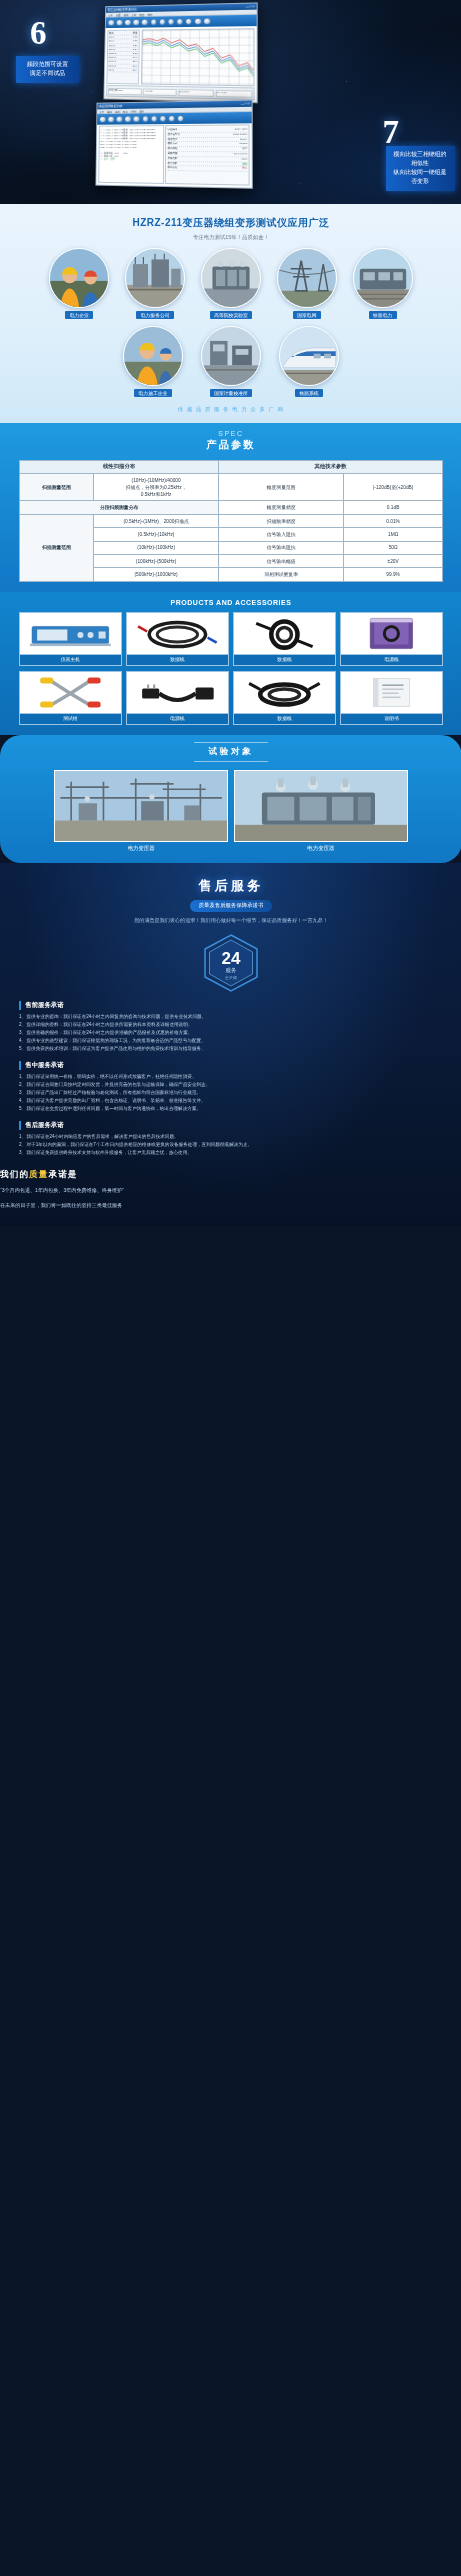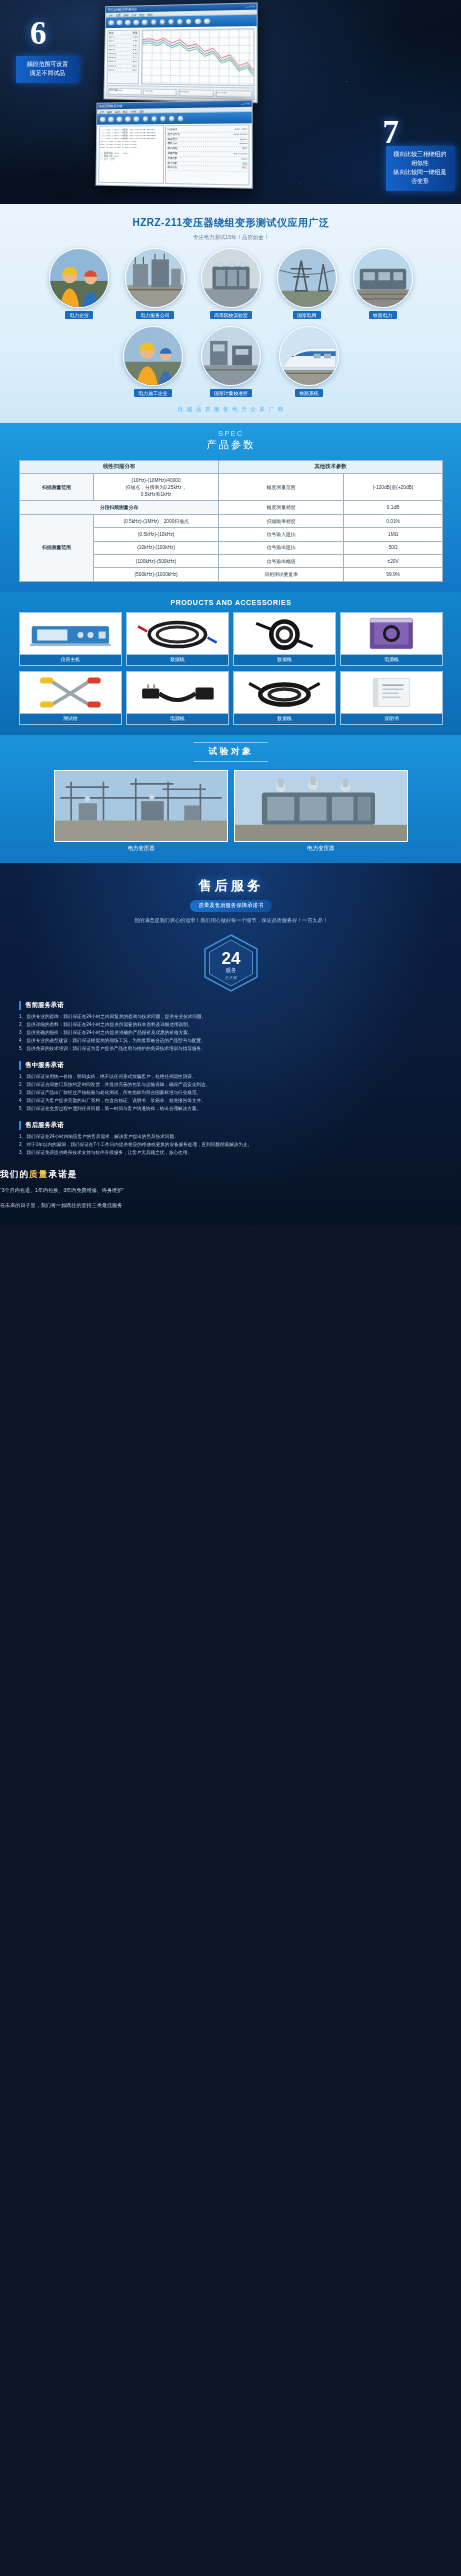--- a/index.html
+++ b/index.html
@@ -192,21 +192,21 @@
   .apps-foot { margin-top: 8.6px; font-size: 5.4px; color: #56b0e8; letter-spacing: 1.1px; }
 
   
   .spec {
     background: linear-gradient(180deg, #1f9ae0 0%, #1177c6 100%);
     padding: 7.5px 0 10.7px;
     text-align: center;
   }
   .spec-en { font-size: 7px; color: #cde9fb; letter-spacing: 1.6px; }
   .spec-cn {
-    font-size: 10.2px; font-weight: normal; color: #fff; letter-spacing: 2.1px;
+    font-size: 10.2px; font-weight: bold; color: #fff; letter-spacing: 2.1px;
     margin-top: 1.1px;
   }
   .spec-table {
     width: 424px; margin: 7.5px auto 0;
     border-collapse: collapse;
     background: #fff;
     color: #2b3c4c;
     font-size: 4.8px;
   }
   .spec-table th, .spec-table td {
@@ -240,20 +240,21 @@
     font-size: 4.8px; color: #fff;
     background: #0d6cb4;
     border-top: 0.5px solid #9dc4e2;
   }
 
   
   .tobj {
     background: linear-gradient(180deg, #1b93dc 0%, #1077c4 100%);
     padding: 7.5px 0 10.7px;
     text-align: center;
+    border-radius: 21px;
   }
   .tobj-title {
     display: inline-block;
     font-size: 8.6px; font-weight: bold; color: #fff;
     letter-spacing: 2.7px;
     padding: 2.7px 14px;
     border-top: 0.5px solid rgba(255,255,255,.5);
     border-bottom: 0.5px solid rgba(255,255,255,.5);
   }
   .tobj-grid {

